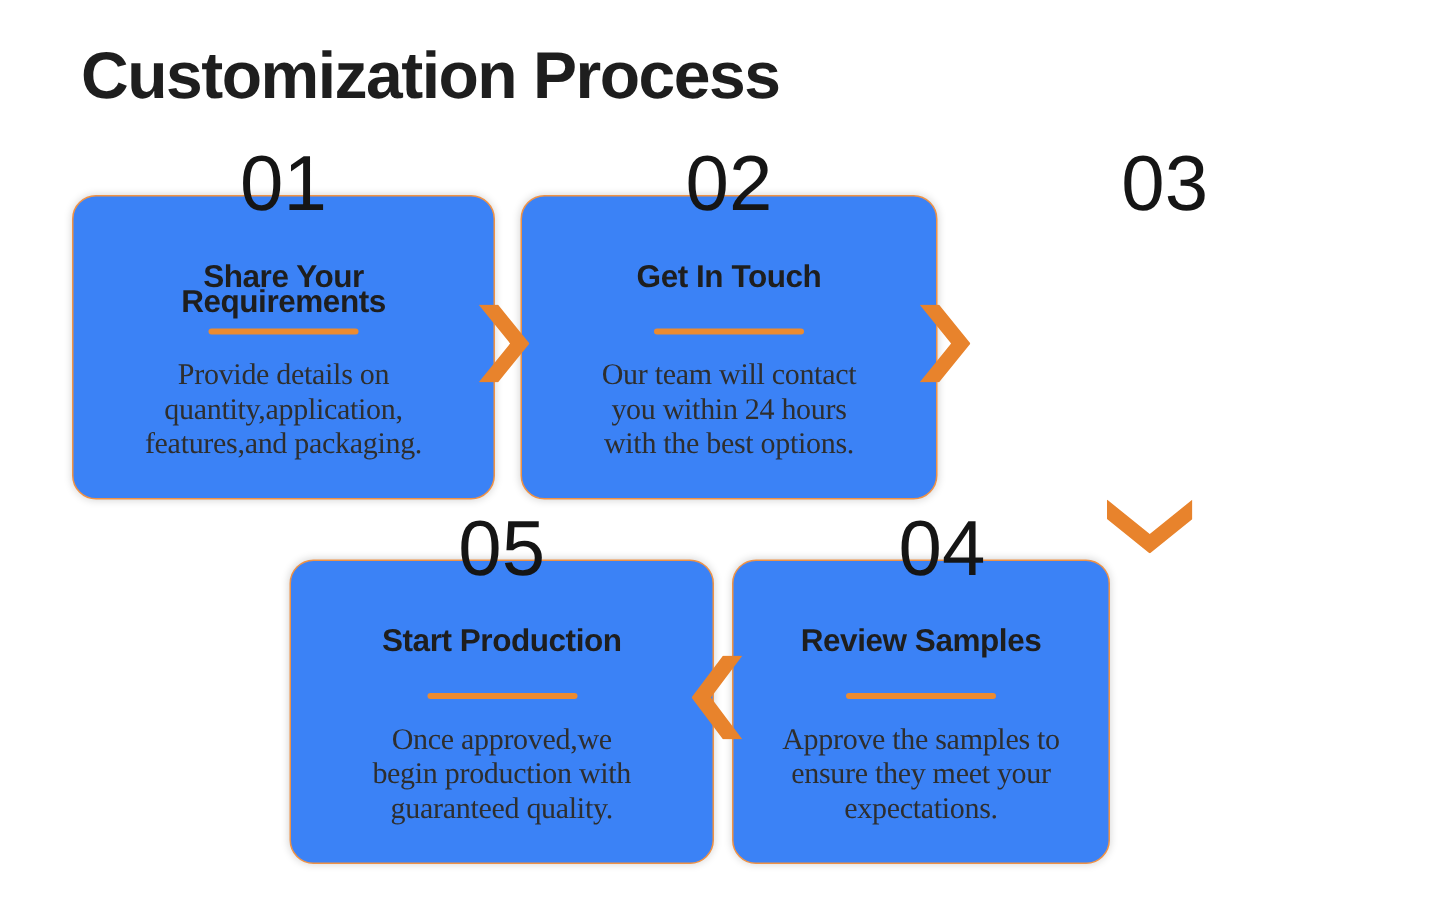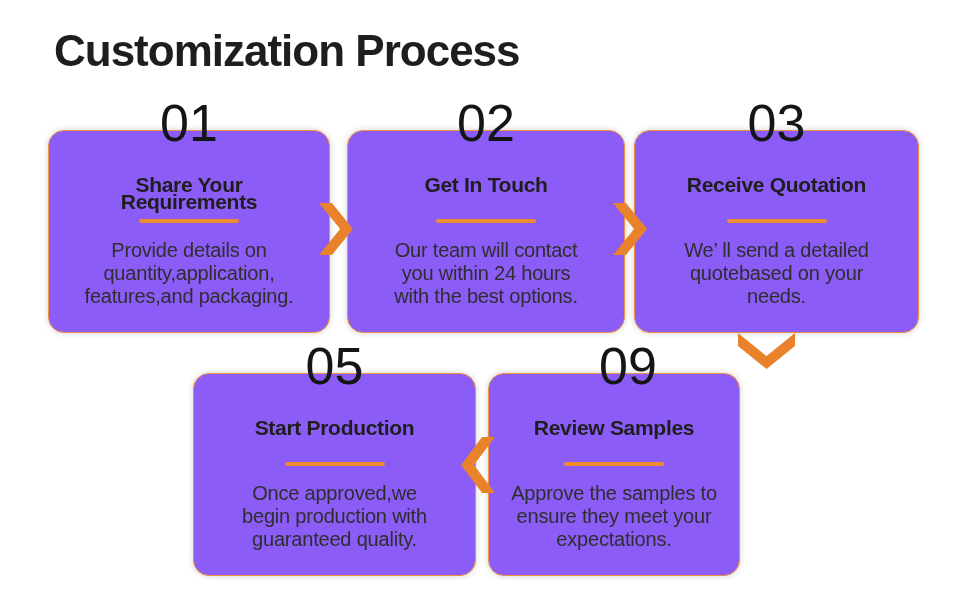--- a/index.html
+++ b/index.html
@@ -17,21 +17,21 @@
     top: 26px;
     margin: 0;
     font-size: 44px;
     font-weight: bold;
     letter-spacing: -1px;
     color: var(--heading_text, #1e1e1e);
   }
   .card {
     position: absolute;
     height: 203px;
-    background: #8b5cf6;
+    background: #3b82f6;
     border: 1.5px solid var(--card_border, #f09245);
     border-radius: 16px;
     box-shadow: 0 0 6px rgba(0,0,0,0.18);
     box-sizing: border-box;
   }
   .c1 { left: 48px;  top: 130px; width: 282px; }
   .c2 { left: 347px; top: 130px; width: 278px; }
   .c3 { left: 634px; top: 130px; width: 285px; }
   .c4 { left: 488px; top: 373px; width: 252px; }
   .c5 { left: 193px; top: 373px; width: 283px; padding-left: 26px; }
@@ -69,20 +69,21 @@
   }
   .card-body {
     position: absolute;
     top: 108px; left: 4px; right: 4px;
     text-align: center;
     font-size: 20px;
     line-height: 23px;
     letter-spacing: -0.2px;
     color: var(--body_text, #2e2e2e);
     white-space: pre-line;
+    font-family: Liberation Serif, serif;
   }
   .chevron { position: absolute; background: var(--accent, #e8832c); }
   .chev-right {
     width: 34px; height: 52px;
     clip-path: polygon(0 0, 38% 0, 100% 50%, 38% 100%, 0 100%, 62% 50%);
   }
   .a1 { left: 319px; top: 203px; }
   .a2 { left: 613px; top: 203px; }
   .chev-down {
     left: 738px; top: 333px;
@@ -112,48 +113,41 @@
   </div>
 
   <div class="card c2">
     <div class="card-title">Get In Touch</div>
     <div class="underline"></div>
     <div class="card-body">Our team will contact
 you within 24 hours
 with the best options.</div>
   </div>
 
-  <div class="card c3">
-    <div class="card-title">Receive Quotation</div>
-    <div class="underline"></div>
-    <div class="card-body">We’ ll send a detailed
-quotebased on your
-needs.</div>
-  </div>
 
   <div class="card c4">
     <div class="card-title">Review Samples</div>
     <div class="underline"></div>
     <div class="card-body">Approve the samples to
 ensure they meet your
 expectations.</div>
   </div>
 
   <div class="card c5">
     <div class="card-title">Start Production</div>
     <div class="underline"></div>
     <div class="card-body">Once approved,we
 begin production with
 guaranteed quality.</div>
   </div>
 
   <div class="step-number n1">01</div>
   <div class="step-number n2">02</div>
   <div class="step-number n3">03</div>
-  <div class="step-number n4">09</div>
+  <div class="step-number n4">04</div>
   <div class="step-number n5">05</div>
 
   <div class="chevron chev-right a1"></div>
   <div class="chevron chev-right a2"></div>
   <div class="chevron chev-down"></div>
   <div class="chevron chev-left"></div>
 
 </div>
 
 </body></html>

